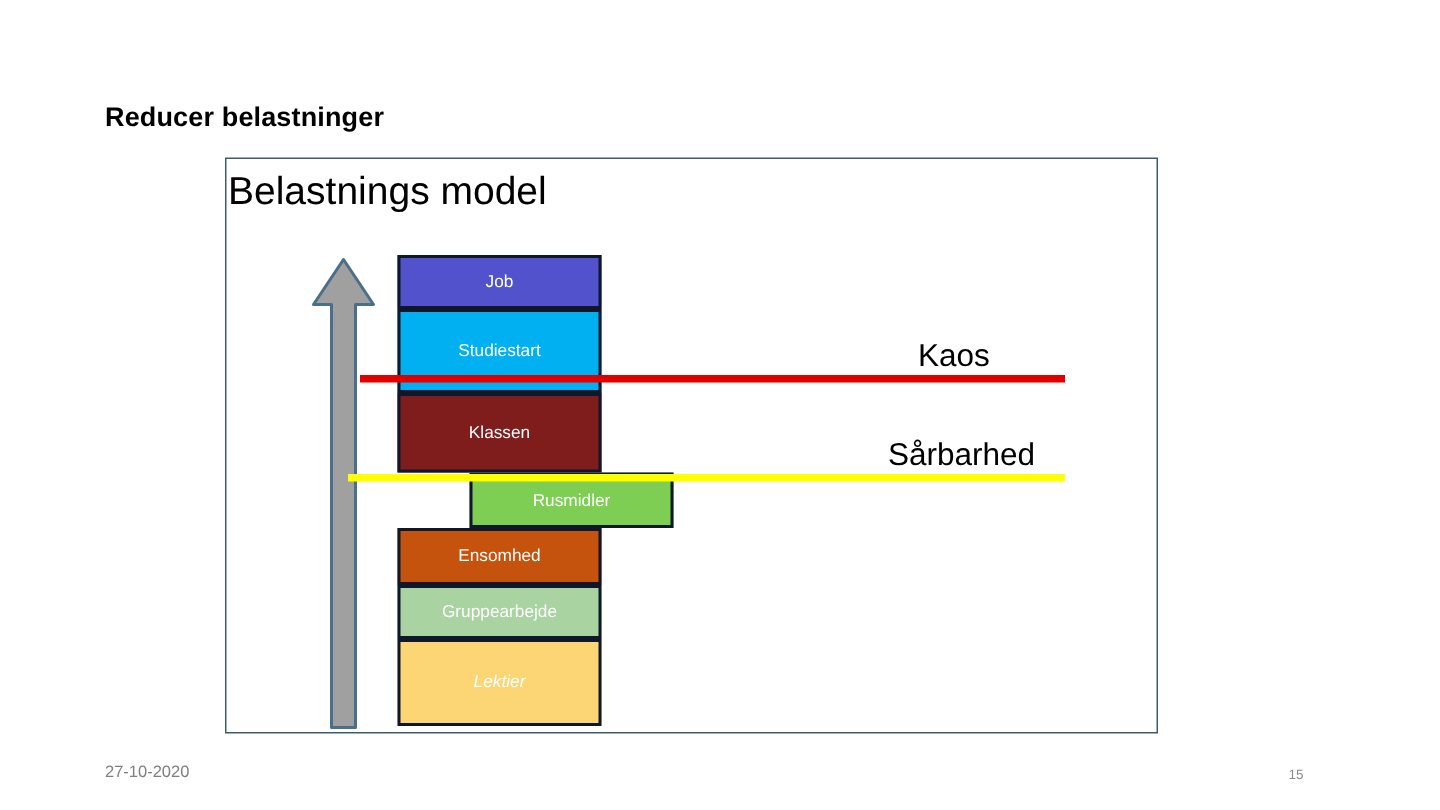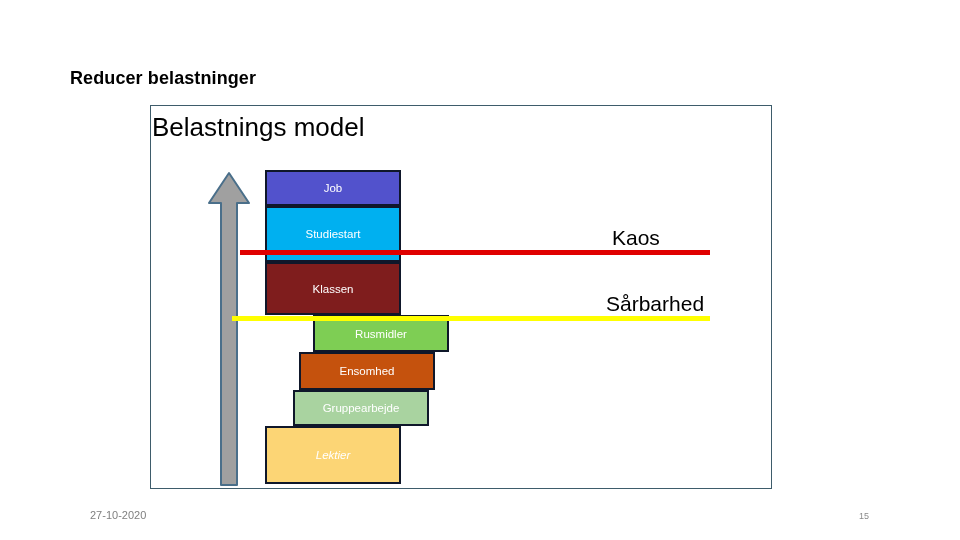--- a/index.html
+++ b/index.html
@@ -99,30 +99,29 @@
   }
 
   
   .side-label {
     position: absolute;
     font-size: 21px;
     color: #000000;
     white-space: nowrap;
   }
   #label-kaos   { left: 580px; top: 226px; margin-left: 32px; }
-  #label-saarbarhed { left: 606px; top: 292px; }
+  #label-saarbarhed { left: 592px; top: 292px; }
 
   
   #footer-date {
     position: absolute;
     left: 70px;
     top: 509px;
     font-size: 11px;
     color: #7f7f7f;
-    margin-left: 20px;
   }
   #footer-slide-number {
     position: absolute;
     left: 859px;
     top: 511px;
     font-size: 9px;
     color: #8a8a8a;
   }
 </style>
 </head>
@@ -146,24 +145,24 @@
       </div>
       <div class="stack-box" style="top: 206px; height: 56px; background: rgb(0, 176, 240); color: rgb(255, 255, 255);">
         <span>Studiestart</span>
       </div>
       <div class="stack-box" style="top: 262px; height: 53px; background: #7f1d1d; color: rgb(255, 255, 255);">
         <span>Klassen</span>
       </div>
       <div class="stack-box" style="top: 315px; height: 37px; background: rgb(126, 206, 84); color: rgb(255, 255, 255); margin-left: 48px;">
         <span>Rusmidler</span>
       </div>
-      <div class="stack-box" style="top: 352px; height: 38px; background: rgb(197, 82, 13); color: rgb(255, 255, 255); margin-left: 34px;">
+      <div class="stack-box" style="top: 352px; height: 38px; background: rgb(197, 82, 13); color: rgb(255, 255, 255);">
         <span>Ensomhed</span>
       </div>
-      <div class="stack-box" style="top: 390px; height: 36px; background: rgb(169, 211, 160); color: rgb(255, 255, 255); margin-left: 28px;">
+      <div class="stack-box" style="top: 390px; height: 36px; background: rgb(169, 211, 160); color: rgb(255, 255, 255);">
         <span>Gruppearbejde</span>
       </div>
       <div class="stack-box" style="top: 426px; height: 58px; background: rgb(252, 213, 117); color: rgb(255, 255, 255); font-style: italic;">
         <span>Lektier</span>
       </div>
     </div>
 
   <div class="marker-line" id="yellow-line"></div>
   <div class="marker-line" id="red-line"></div>
 

